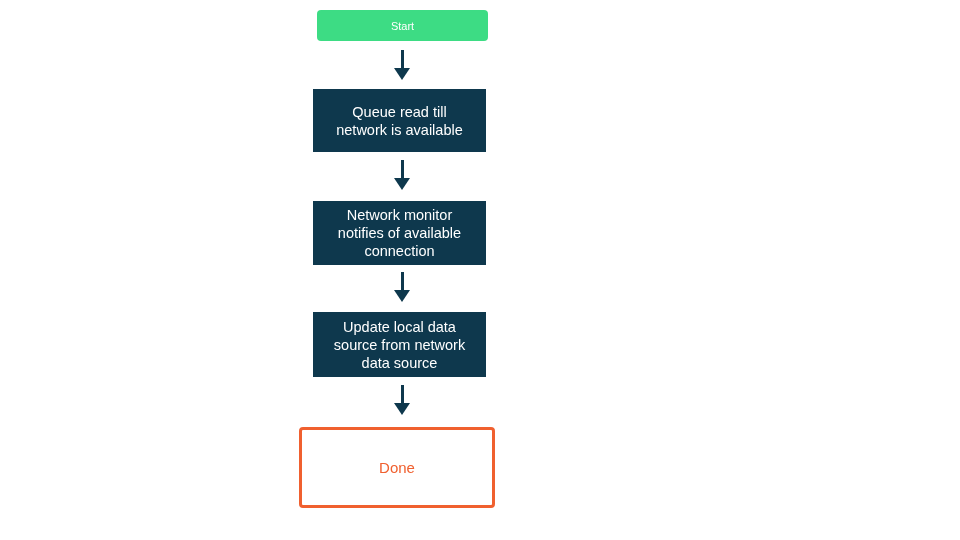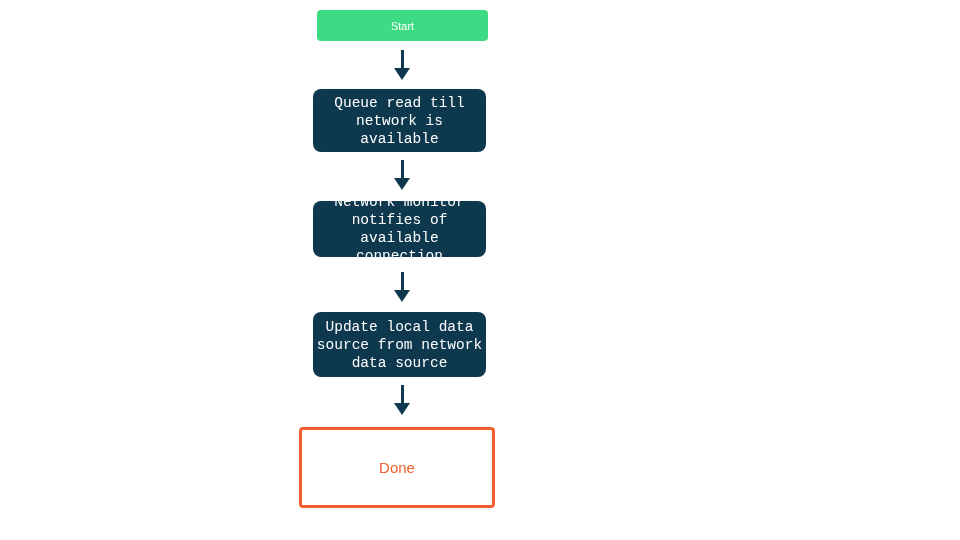--- a/index.html
+++ b/index.html
@@ -33,26 +33,25 @@
     background: var(--green, #3ddc84);
     color: var(--white, #ffffff);
     border-radius: 4px;
     font-size: 11px;
   }
   .node-process {
     left: 313px;
     width: 173px;
     background: var(--navy, #0e384d);
     color: var(--white, #ffffff);
-    border-radius: 8px;
+    border-radius: 0;
     font-size: 14.5px;
-    font-family: Liberation Mono, monospace;
   }
   #node-queue   { top: 89px;  height: 63px; }
-  #node-monitor { top: 201px; height: 56px; }
+  #node-monitor { top: 201px; height: 64px; }
   #node-update  { top: 312px; height: 65px; text-align: center; }
   .node-done {
     left: 299px;
     top: 427px;
     width: 196px;
     height: 81px;
     background: var(--bg, #ffffff);
     border: 3px solid var(--orange, #f0602f);
     color: var(--orange, #f0602f);
     font-size: 15px;

